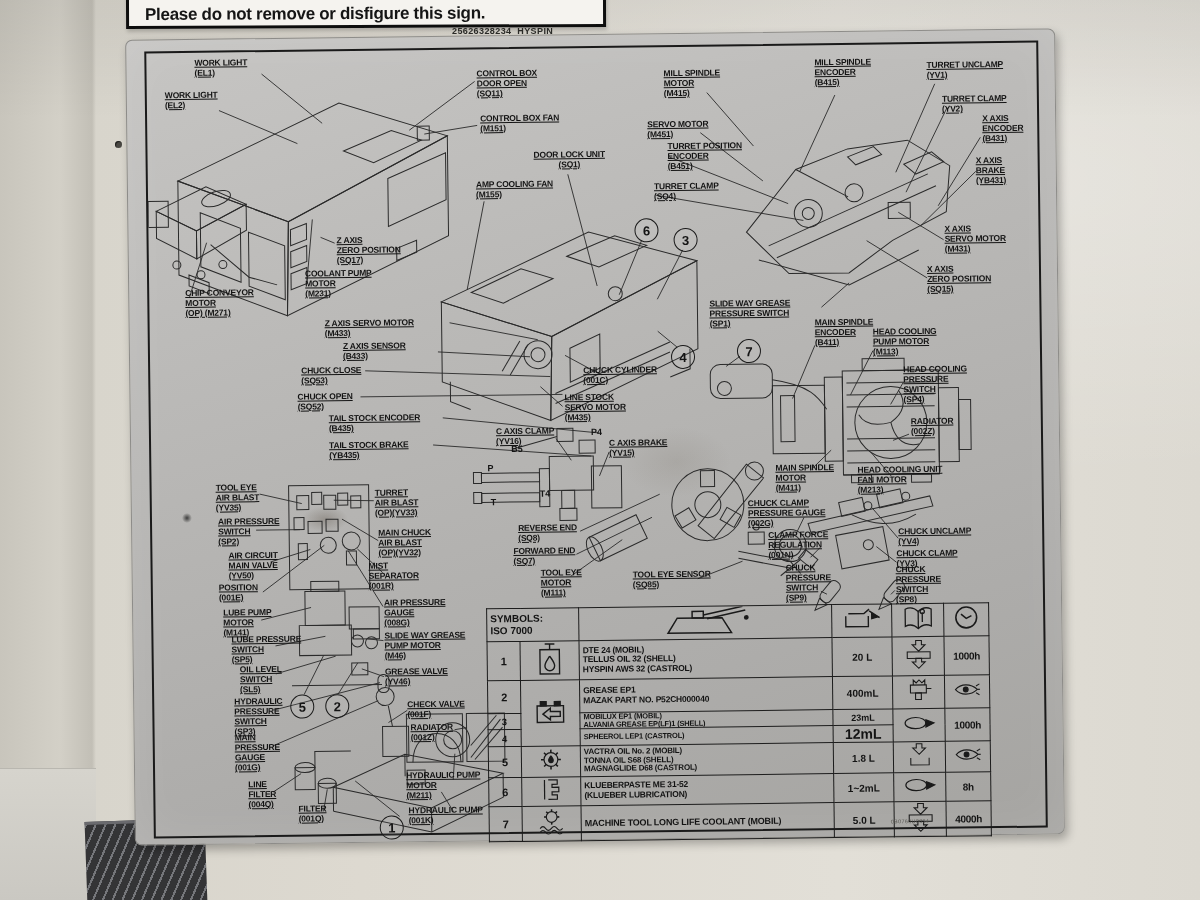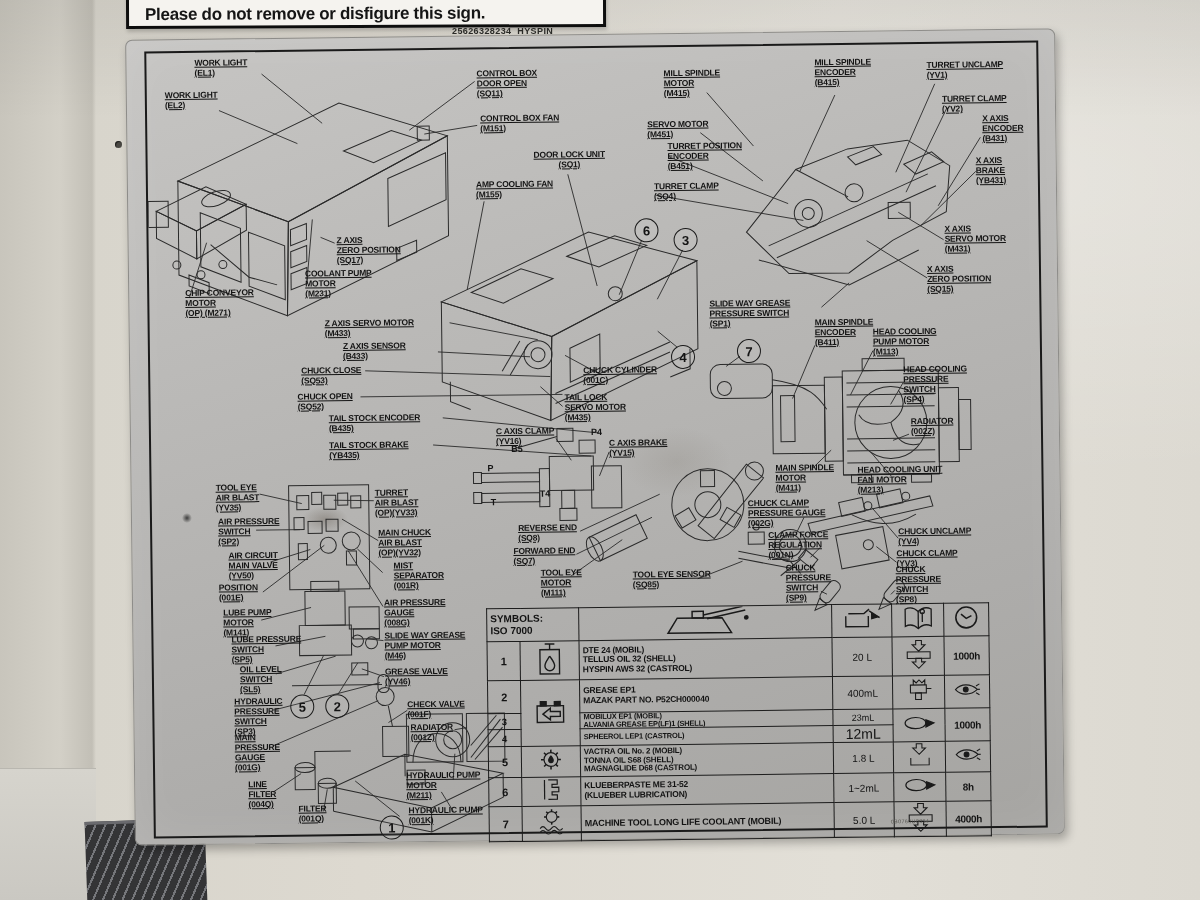--- a/index.html
+++ b/index.html
@@ -45,21 +45,21 @@
      display:flex;align-items:center;justify-content:center;
      font-weight:bold;font-size:13px;color:#141414;background:rgba(255,255,255,.06);}
 
   
   .lube-table{position:absolute;left:333px;top:559px;width:502px;border-collapse:collapse;table-layout:fixed;}
   .lube-table td{border:1.5px solid #1c1c1c;padding:0 3px;color:#131313;vertical-align:middle;overflow:hidden;}
   .lube-table .c{text-align:center;}
   .sym-h{font-weight:bold;font-size:10px;white-space:pre-line;line-height:1.25;padding-left:6px;}
   .nm{font-weight:bold;font-size:8.5px;line-height:1.12;white-space:pre-line;letter-spacing:-.2px;}
   .nm.sm{font-size:7.5px;line-height:1.0;}
-  .qty{font-weight:normal;font-size:10px;}
+  .qty{font-weight:bold;font-size:10px;}
   .itv{font-weight:bold;font-size:10px;letter-spacing:-.3px;}
   .no{font-weight:bold;font-size:11px;}
   .plate-pn{position:absolute;left:735px;top:774px;font-size:5.5px;color:#55544f;letter-spacing:.3px;}
 </style>
 </head>
 <body>
 
 <div class="wall-shade"></div>
 <div class="wall-lower-left"></div>
 <div class="metal-block"></div>
@@ -435,21 +435,21 @@
    <div class="lbl" style="left:760px;top:372px">RADIATOR
 (002Z)</div>
    <div class="lbl" style="left:624px;top:417px">MAIN SPINDLE
 MOTOR
 (M411)</div>
    <div class="lbl" style="left:706px;top:420px">HEAD COOLING UNIT
 FAN MOTOR
 (M213)</div>
    <div class="lbl" style="left:433px;top:317px">CHUCK CYLINDER
 (001C)</div>
-   <div class="lbl" style="left:414px;top:344px">TAIL LOCK
+   <div class="lbl" style="left:414px;top:344px">LINE STOCK
 SERVO MOTOR
 (M435)</div>
    <div class="lbl" style="left:345px;top:377px">C AXIS CLAMP
 (YV16)</div>
    <div class="lbl" style="left:458px;top:390px">C AXIS BRAKE
 (YV15)</div>
    <div class="lbl" style="left:366px;top:474px">REVERSE END
 (SQ8)</div>
    <div class="lbl" style="left:361px;top:497px">FORWARD END
 (SQ7)</div>
@@ -477,21 +477,21 @@
 (SP5)</div>
    <div class="lbl" style="left:86px;top:612px">OIL LEVEL
 SWITCH
 (SL5)</div>
    <div class="lbl" style="left:223px;top:437px">TURRET
 AIR BLAST
 (OP)(YV33)</div>
    <div class="lbl" style="left:226px;top:477px">MAIN CHUCK
 AIR BLAST
 (OP)(YV32)</div>
-   <div class="lbl" style="left:241px;top:510px">MIST
+   <div class="lbl" style="left:216px;top:510px">MIST
 SEPARATOR
 (001R)</div>
    <div class="lbl" style="left:231px;top:547px">AIR PRESSURE
 GAUGE
 (008G)</div>
    <div class="lbl" style="left:231px;top:580px">SLIDE WAY GREASE
 PUMP MOTOR
 (M46)</div>
    <div class="lbl" style="left:231px;top:616px">GREASE VALVE
 (YV46)</div>

